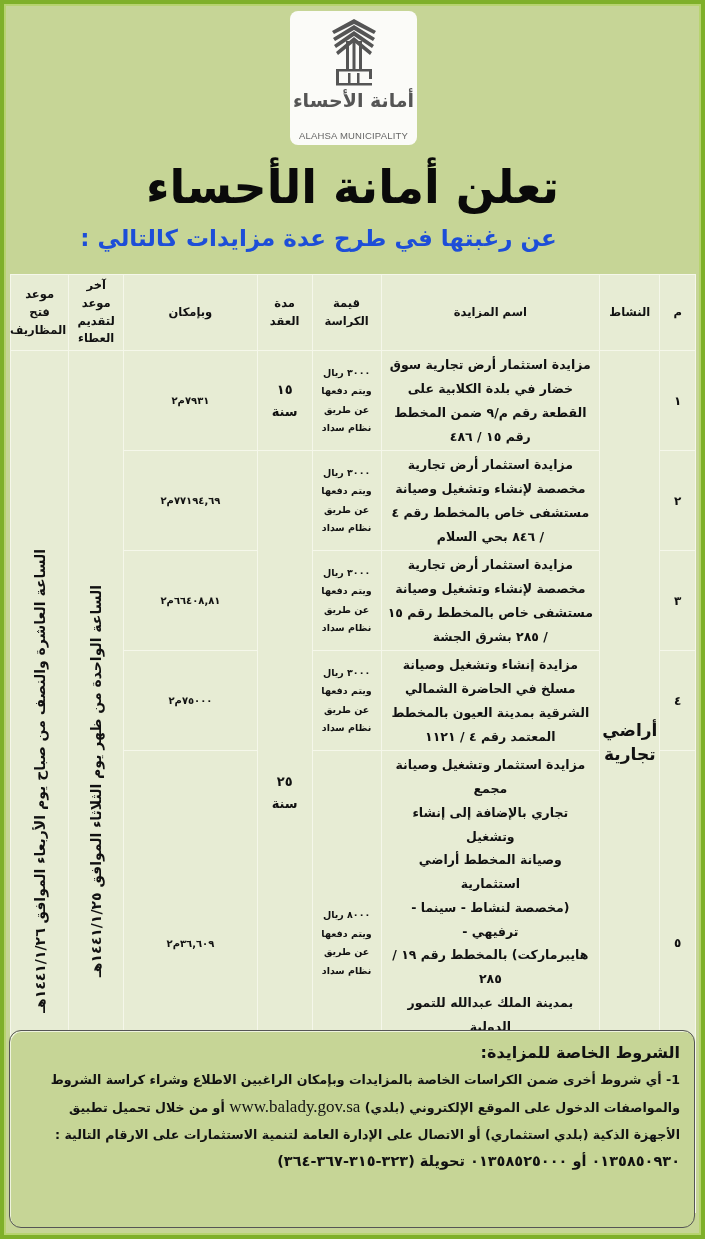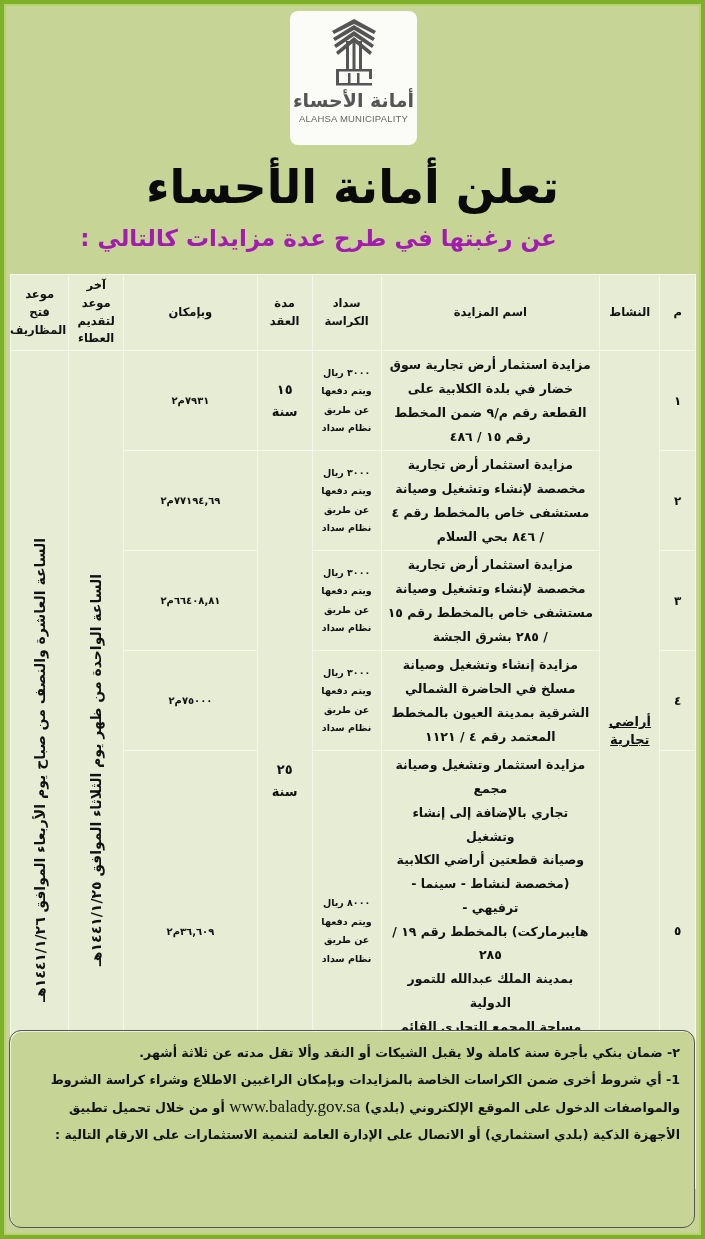--- a/index.html
+++ b/index.html
@@ -17,42 +17,42 @@
       box-shadow: inset 0 0 0 2px #b7d36f;
       pointer-events: none;
     }
     .logo-box {
       position: absolute; left: 290px; top: 11px; width: 127px; height: 134px;
       background: #fbfbf8; border-radius: 8px;
       display: flex; flex-direction: column; align-items: center;
     }
     .logo-mark { margin-top: 6px; }
     .logo-ar { font-size: 19px; color: #555; margin-top: 2px; line-height: 1; font-weight: bold; }
-    .logo-en { font-family: "Liberation Sans", sans-serif; font-size: 9.5px; color: #666; margin-top: 3px; direction: ltr; letter-spacing: 0.2px; }
+    .logo-en { font-family: "Liberation Sans", sans-serif; font-size: 9.5px; color: #666; margin-top: 20px; direction: ltr; letter-spacing: 0.2px; }
     .title {
       position: absolute; left: 0; width: 705px; top: 160px; text-align: center;
       font-size: 46px; font-weight: bold; letter-spacing: 1px; color: #0a0a0a;
     }
     .subtitle {
       position: absolute; left: 0; width: 637px; top: 225px; text-align: center;
-      font-size: 23px; font-weight: bold; color: #a21caf;
+      font-size: 23px; font-weight: bold; color: #1d4ed8;
     }
     table.auctions {
       position: absolute; left: 10px; top: 274px; width: 686px; height: 742px;
       border-collapse: collapse; table-layout: fixed;
       background: #e7ecd4;
     }
     table.auctions td, table.auctions th {
       border: 1.5px solid #f5f7ea;
       text-align: center; vertical-align: middle;
       font-weight: bold;
     }
     table.auctions th { font-size: 11.5px; line-height: 1.55; color: #111; padding: 2px; }
     .c-num { font-size: 12px; }
-    .c-activity { font-size: 13px; line-height: 1.4; text-decoration: underline; }
+    .c-activity { font-size: 17px; line-height: 1.4; }
     .c-name { font-size: 12.5px; line-height: 1.9; padding: 2px 6px; }
     .c-fee { font-size: 9.5px; line-height: 1.95; }
     .c-dur { font-size: 13px; line-height: 1.7; }
     .c-area { font-size: 10px; }
     .vert {
       writing-mode: vertical-rl; transform: rotate(180deg);
       font-size: 14px; white-space: nowrap; margin: auto; font-weight: bold;
     }
     .terms {
       position: absolute; left: 9px; top: 1030px; width: 686px; height: 198px;
@@ -104,21 +104,21 @@
     <col style="width:51px">
     <col style="width:124px">
     <col style="width:51px">
     <col style="width:54px">
   </colgroup>
   <tbody>
       <tr style="height:68px">
     <th>م</th>
     <th>النشاط</th>
     <th>اسم المزايدة</th>
-    <th>سداد الكراسة</th>
+    <th>قيمة الكراسة</th>
     <th>مدة العقد</th>
     <th>وبإمكان</th>
     <th>آخر موعد لتقديم العطاء</th>
     <th>موعد فتح المظاريف</th>
   </tr>
 
   <tr style="height:82px">
     <td class="c-num">١</td>
     <td class="c-activity" rowspan="5">
       <div>أراضي</div>
@@ -182,21 +182,21 @@
       <div>نظام سداد</div>
     </td>
     <td class="c-area">٧٥٠٠٠م٢</td>
   </tr>
 
   <tr style="height:246px">
     <td class="c-num">٥</td>
     <td class="c-name">
       <div>مزايدة استثمار وتشغيل وصيانة مجمع</div>
       <div>تجاري بالإضافة إلى إنشاء وتشغيل</div>
-      <div>وصيانة قطعتين أراضي الكلابية</div>
+      <div>وصيانة المخطط أراضي استثمارية</div>
       <div>(مخصصة لنشاط - سينما - ترفيهي -</div>
       <div>هايبرماركت) بالمخطط رقم ١٩ / ٢٨٥</div>
       <div>بمدينة الملك عبدالله للتمور الدولية</div>
       <div>مساحة المجمع التجاري القائم</div>
       <div>٢٥١٠٩م٢</div>
       <div>الأرض الشرقية بمساحة ٦٢٠٠</div>
       <div>الأرض الغربية بمساحة ٥٣٠٠</div>
     </td>
     <td class="c-fee">
       <div>٨٠٠٠ ريال</div>
@@ -220,19 +220,20 @@
     <td class="c-dur">
       <div>١٠</div>
       <div>سنوات</div>
     </td>
     <td class="c-area">٢٥م٢</td>
   </tr>
 </tbody>
   </table>
 
 <div class="terms">
-  <p>٢- ضمان بنكي بأجرة سنة كاملة ولا يقبل الشيكات أو النقد وألا تقل مدته عن ثلاثة أشهر.</p>
+  <div class="terms-title">الشروط الخاصة للمزايدة:</div>
   <p>
     <span>1- أي شروط أخرى ضمن الكراسات الخاصة بالمزايدات وبإمكان الراغبين الاطلاع وشراء كراسة الشروط والمواصفات الدخول على الموقع الإلكتروني (بلدي)</span>
     <span class="url">www.balady.gov.sa</span>
     <span>أو من خلال تحميل تطبيق الأجهزة الذكية (بلدي استثماري) أو الاتصال على الإدارة العامة لتنمية الاستثمارات على الارقام التالية :</span>
   </p>
+  <p class="phones">٠١٣٥٨٥٠٩٣٠ أو ٠١٣٥٨٥٢٥٠٠٠ تحويلة (٣٢٣-٣١٥-٣٦٧-٣٦٤)</p>
 </div>
 
 </body></html>

